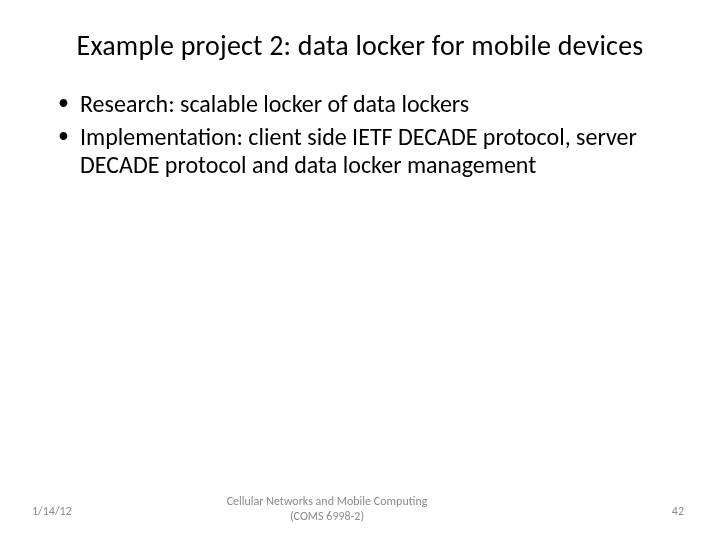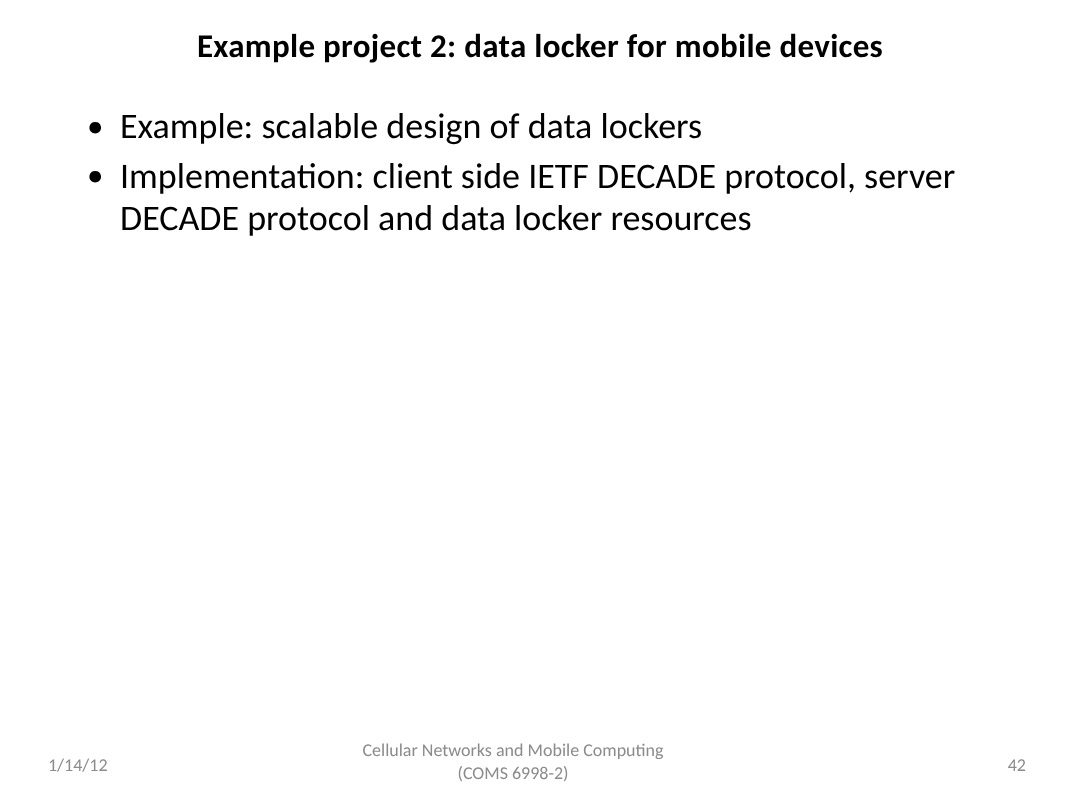--- a/index.html
+++ b/index.html
@@ -4,25 +4,25 @@
 <style>
   * { margin: 0; padding: 0; box-sizing: border-box; }
   html, body { width: 720px; height: 540px; background: #fff; font-family: Calibri, "Segoe UI", Arial, sans-serif; color: #000; }
   .slide {
     width: 720px;
     height: 540px;
     position: relative;
     padding: 18px 50px 0 50px;
   }
   .title {
-    font-size: 22px;
-    font-weight: 700;
+    font-size: 28px;
+    font-weight: 400;
     text-align: center;
     line-height: 1.15;
-    margin: 0 auto 28px auto;
+    margin: 12px auto 28px auto;
     padding: 0 20px;
     letter-spacing: 0.2px;
   }
   .bullets {
     list-style: none;
     font-size: 24px;
     line-height: 1.18;
     padding-left: 4px;
   }
   .bullets li {
@@ -45,42 +45,42 @@
     font-size: 12px;
     color: #8b8b8b;
   }
   .footer-date {
     position: absolute;
     left: 32px;
     bottom: 6px;
   }
   .footer-center {
     position: absolute;
-    left: 16px;
+    left: 1px;
     width: 652px;
     text-align: center;
     line-height: 1.25;
     bottom: 0;
   }
   .footer-page {
     position: absolute;
     right: 36px;
     bottom: 6px;
   }
 </style>
 </head>
 <body>
 
 <div class="slide">
 
   <h1 class="title">Example project 2: data locker for mobile devices</h1>
 
   <ul class="bullets">
-    <li>Example: scalable design of data lockers</li>
-    <li>Implementation: client side IETF DECADE protocol, server DECADE protocol and data locker resources</li>
+    <li>Research: scalable locker of data lockers</li>
+    <li>Implementation: client side IETF DECADE protocol, server DECADE protocol and data locker management</li>
   </ul>
 
   <div class="footer">
     <div class="footer-date">1/14/12</div>
     <div class="footer-center">
       <span>Cellular Networks and Mobile Computing</span><br>
       <span>(COMS 6998-2)</span>
     </div>
     <div class="footer-page">42</div>
   </div>

